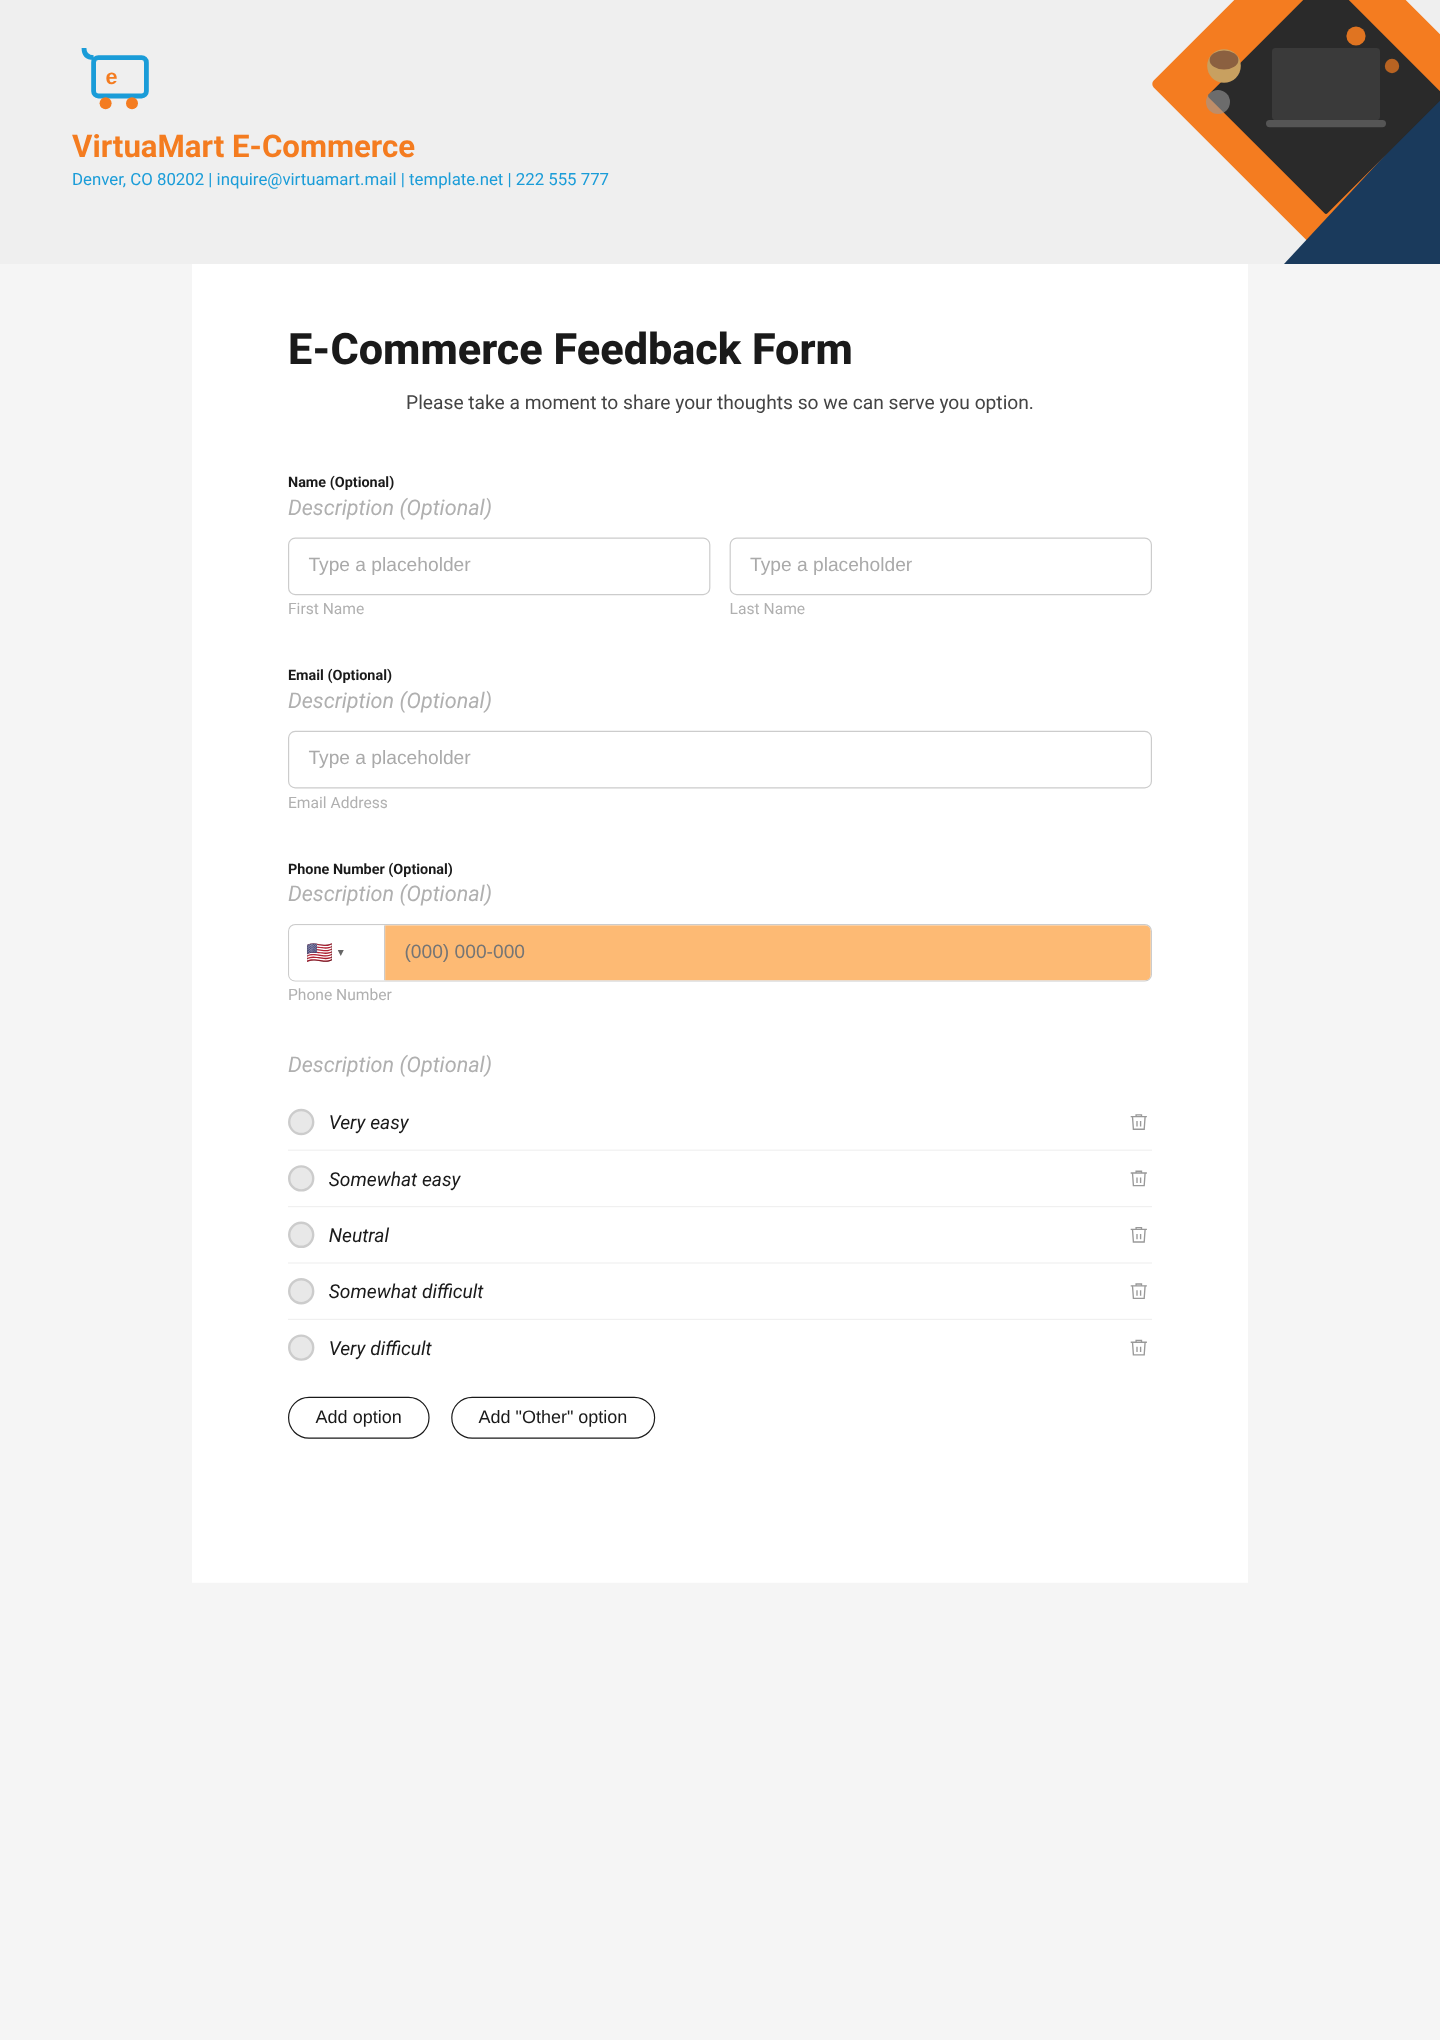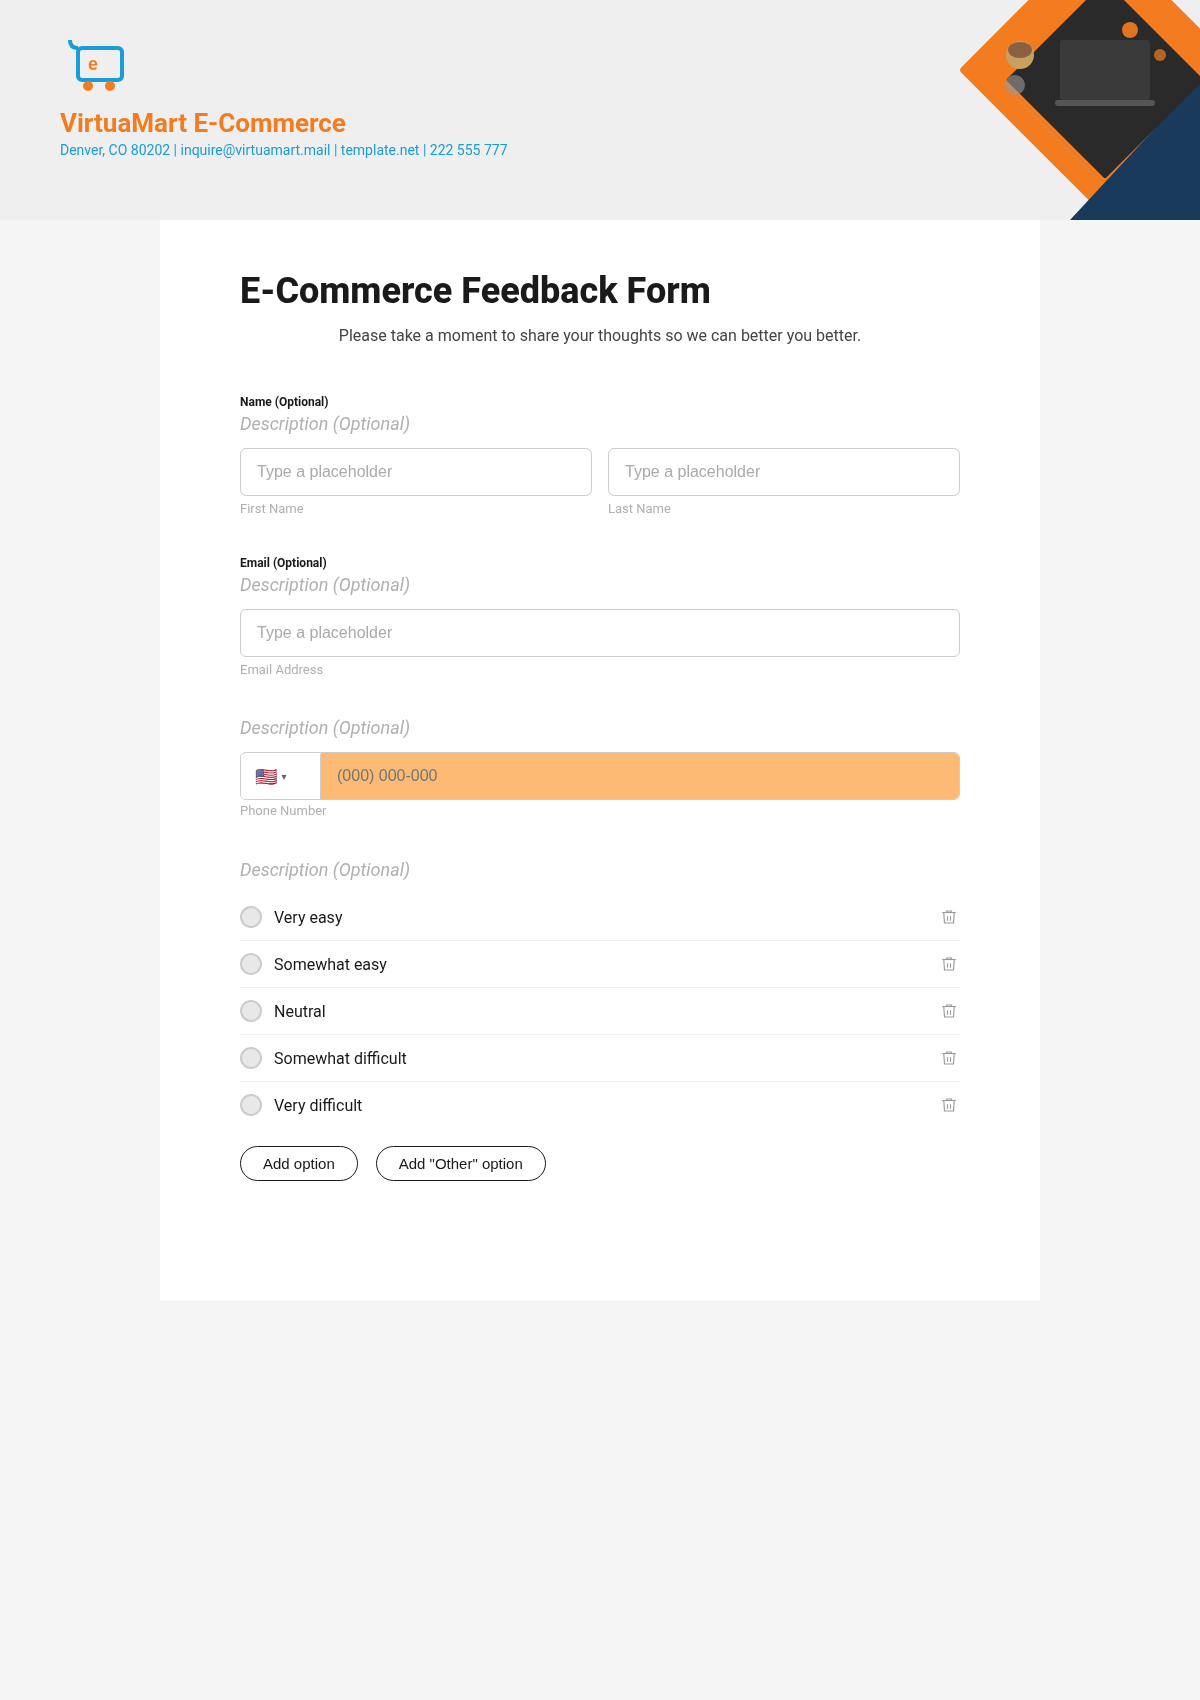--- a/index.html
+++ b/index.html
@@ -138,20 +138,21 @@
       outline: none;
       flex: 1;
     }
 
     
     .radio-option {
       display: flex;
       justify-content: space-between;
       padding: 12px 0;
       border-bottom: 1px solid #f0f0f0;
+      font-style: italic;
     }
     .radio-option:last-of-type {
       border-bottom: none;
     }
     .radio-left {
       display: flex;
       align-items: center;
       gap: 12px;
     }
     .radio-circle {
@@ -251,21 +252,21 @@
 
     <circle cx="310" cy="30" r="8" fill="#f47c20" opacity="0.9"></circle>
     <circle cx="340" cy="55" r="6" fill="#f47c20" opacity="0.7"></circle>
     <circle cx="195" cy="85" r="10" fill="#999" opacity="0.6"></circle>
   </svg>
 </div>
 
 <div class="content">
 
   <h1 class="form-title">E-Commerce Feedback Form</h1>
-  <p class="form-subtitle">Please take a moment to share your thoughts so we can better you better.</p>
+  <p class="form-subtitle">Please take a moment to share your thoughts so we can serve you option.</p>
 
   <div class="form-section">
     <div class="section-label">Name (Optional)</div>
     <div class="section-description">Description (Optional)</div>
     <div class="input-row">
       <div class="input-group">
         <input class="input-field" type="text" placeholder="Type a placeholder" style="">
         <span class="field-hint">First Name</span>
       </div>
       <div class="input-group">
@@ -278,20 +279,21 @@
   <div class="form-section">
     <div class="section-label">Email (Optional)</div>
     <div class="section-description">Description (Optional)</div>
     <div class="input-group">
       <input class="input-field" type="email" placeholder="Type a placeholder" style="">
       <span class="field-hint">Email Address</span>
     </div>
   </div>
 
   <div class="form-section">
+    <div class="section-label">Phone Number (Optional)</div>
     <div class="section-description">Description (Optional)</div>
     <div class="phone-row">
       <div class="phone-country">
         <span class="flag-icon">🇺🇸</span>
         <span class="chevron-icon">▾</span>
       </div>
       <input class="phone-input" type="tel" placeholder="(000) 000-000" style="">
     </div>
     <span class="field-hint">Phone Number</span>
   </div>

